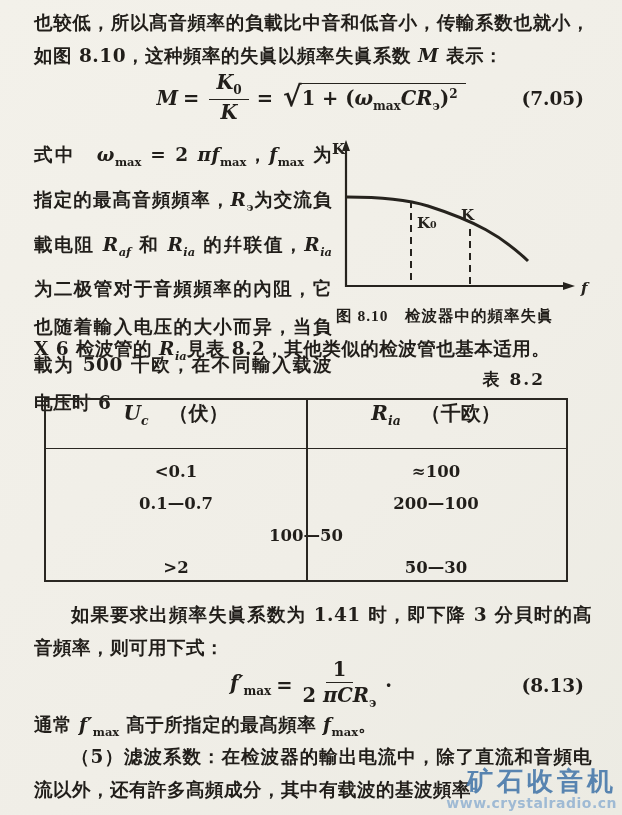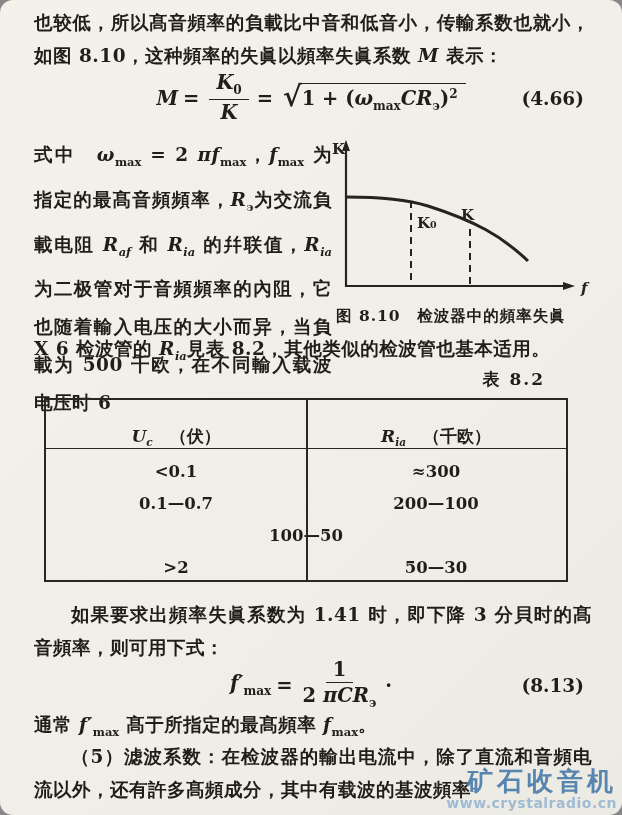--- a/index.html
+++ b/index.html
@@ -6,45 +6,44 @@
   body{background:#888;}
   .page{
     position:relative;
     width:622px;height:815px;
     margin:0 auto;
     background:linear-gradient(135deg,#f3f1ea 0%,#f0eee7 60%,#ecebe3 100%);
     font-family:"DejaVu Serif","Liberation Serif",serif;
     color:#211e1a;
     font-weight:600;
     overflow:hidden;
-    border-radius:13px;
   }
   .txt{position:absolute;font-size:18.5px;line-height:33px;letter-spacing:0.5px;text-align:justify;margin:0;}
   .indent{text-indent:2em;}
   .sub{font-size:62%;vertical-align:-0.42em;letter-spacing:0;}
   .sup{font-size:62%;vertical-align:0.55em;letter-spacing:0;}
   .it{font-style:italic;}
   
   .equation{position:absolute;left:0;width:622px;display:flex;justify-content:center;align-items:center;font-size:19.5px;}
   .eq-no{position:absolute;right:38px;font-size:18.5px;}
   .frac{display:inline-flex;flex-direction:column;align-items:center;vertical-align:middle;margin:0 5px;}
   .frac .fnum{padding:0 7px 1px 7px;border-bottom:1.8px solid #26231e;line-height:1.15;}
   .frac .fden{line-height:1.15;padding-top:2px;}
   .sqrt{display:inline-flex;align-items:flex-start;margin-left:7px;}
   .sqrt .sign{font-size:1.45em;line-height:0.95;font-weight:600;}
   .sqrt .radicand{border-top:1.8px solid #26231e;padding:3px 8px 0 3px;margin-left:-3px;}
   
   .col-left{left:34px;top:124px;width:298px;line-height:38px;margin-top:12px;}
   .figure-wrap{position:absolute;left:330px;top:138px;width:282px;height:162px;}
-  .fig-caption{position:absolute;left:336px;top:306px;width:262px;font-size:15.5px;font-weight:bold;letter-spacing:1px;margin:0;}
+  .fig-caption{position:absolute;left:336px;top:306px;width:262px;font-size:15.5px;font-weight:bold;letter-spacing:1px;margin:0;font-family:Liberation Serif, serif;}
   
   .tbl-label{position:absolute;left:420px;top:368px;width:125px;text-align:right;font-size:17px;font-weight:bold;letter-spacing:2px;}
   .tbl{position:absolute;left:44px;top:398px;width:520px;height:180px;border:2.4px solid #2a2722;}
   .tbl-divider{position:absolute;left:260px;top:0;bottom:0;width:1.6px;background:#2a2722;}
-  .tbl-head{display:flex;height:48px;border-bottom:1.6px solid #2a2722;align-items:flex-end;font-size:17px;}
+  .tbl-head{display:flex;height:48px;border-bottom:1.6px solid #2a2722;align-items:flex-start;font-size:20px;}
   .tbl-body{display:flex;flex-direction:column;justify-content:space-around;height:128px;padding:0;font-size:16.5px;}
   .tbl-row{display:flex;margin-top:12px;}
   .cell-l{width:260px;text-align:center;}
   .cell-r{flex:1;text-align:center;}
   
   .watermark{position:absolute;right:5px;top:766px;text-align:right;font-family:"DejaVu Sans","Liberation Sans",sans-serif;opacity:0.93;}
   .wm-title{font-size:26px;font-weight:bold;letter-spacing:4px;line-height:30px;}
   .wm-url{font-size:14px;font-weight:bold;letter-spacing:0.5px;line-height:15px;}
   
   .ax{stroke:#26231e;stroke-width:2.2;fill:none;}
@@ -64,21 +63,21 @@
     <span style="margin:0 5px;">=</span>
     <span class="frac">
       <span class="fnum"><span class="it">K</span><span class="sub">0</span></span>
       <span class="fden"><span class="it">K</span></span>
     </span>
     <span style="margin:0 3px;">=</span>
     <span class="sqrt">
       <span class="sign">√</span>
       <span class="radicand"><span>1 + (</span><span class="it">ω</span><span class="sub">max</span><span class="it">CR</span><span class="sub">э</span><span>)</span><span class="sup">2</span></span>
     </span>
-    <span class="eq-no">(4.66)</span>
+    <span class="eq-no">(7.05)</span>
   </div>
 
   <p class="txt col-left"><span>式中　</span><span class="it">ω</span><span class="sub">max</span><span> = 2 </span><span class="it">πf</span><span class="sub">max</span><span>，</span><span class="it">f</span><span class="sub">max</span><span> 为指定的最髙音頻頻率，</span><span class="it">R</span><span class="sub">э</span><span>为交流負載电阻 </span><span class="it">R</span><span class="sub it">af</span><span> 和 </span><span class="it">R</span><span class="sub it">ia</span><span> 的幷联值，</span><span class="it">R</span><span class="sub it">ia</span><span> 为二极管对于音頻頻率的內阻，它也随着輸入电压的大小而异，当負載为 500 千欧，在不同輸入载波电压时 6</span></p>
 
   <div class="figure-wrap">
     <svg width="282" height="162" viewBox="0 0 282 162">
 
       <line class="ax" x1="16" y1="10" x2="16" y2="149"></line>
       <polygon points="16,2 12,13 20,13" fill="#26231e"></polygon>
 
@@ -103,21 +102,21 @@
   <div class="tbl-label">表 8.2</div>
   <div class="tbl">
     <div class="tbl-divider"></div>
     <div class="tbl-head">
       <div class="cell-l"><span class="it">U</span><span class="sub it">c</span><span>　（伏）</span></div>
       <div class="cell-r"><span class="it">R</span><span class="sub it">ia</span><span>　（千欧）</span></div>
     </div>
     <div class="tbl-body">
       <div class="tbl-row">
         <div class="cell-l">&lt;0.1</div>
-        <div class="cell-r">≈300</div>
+        <div class="cell-r">≈100</div>
       </div>
       <div class="tbl-row">
         <div class="cell-l">0.1—0.7</div>
         <div class="cell-r">200—100</div>
       </div>
       <div class="tbl-row">
         <div class="cell-r">100—50</div>
       </div>
       <div class="tbl-row">
         <div class="cell-l">&gt;2</div>

